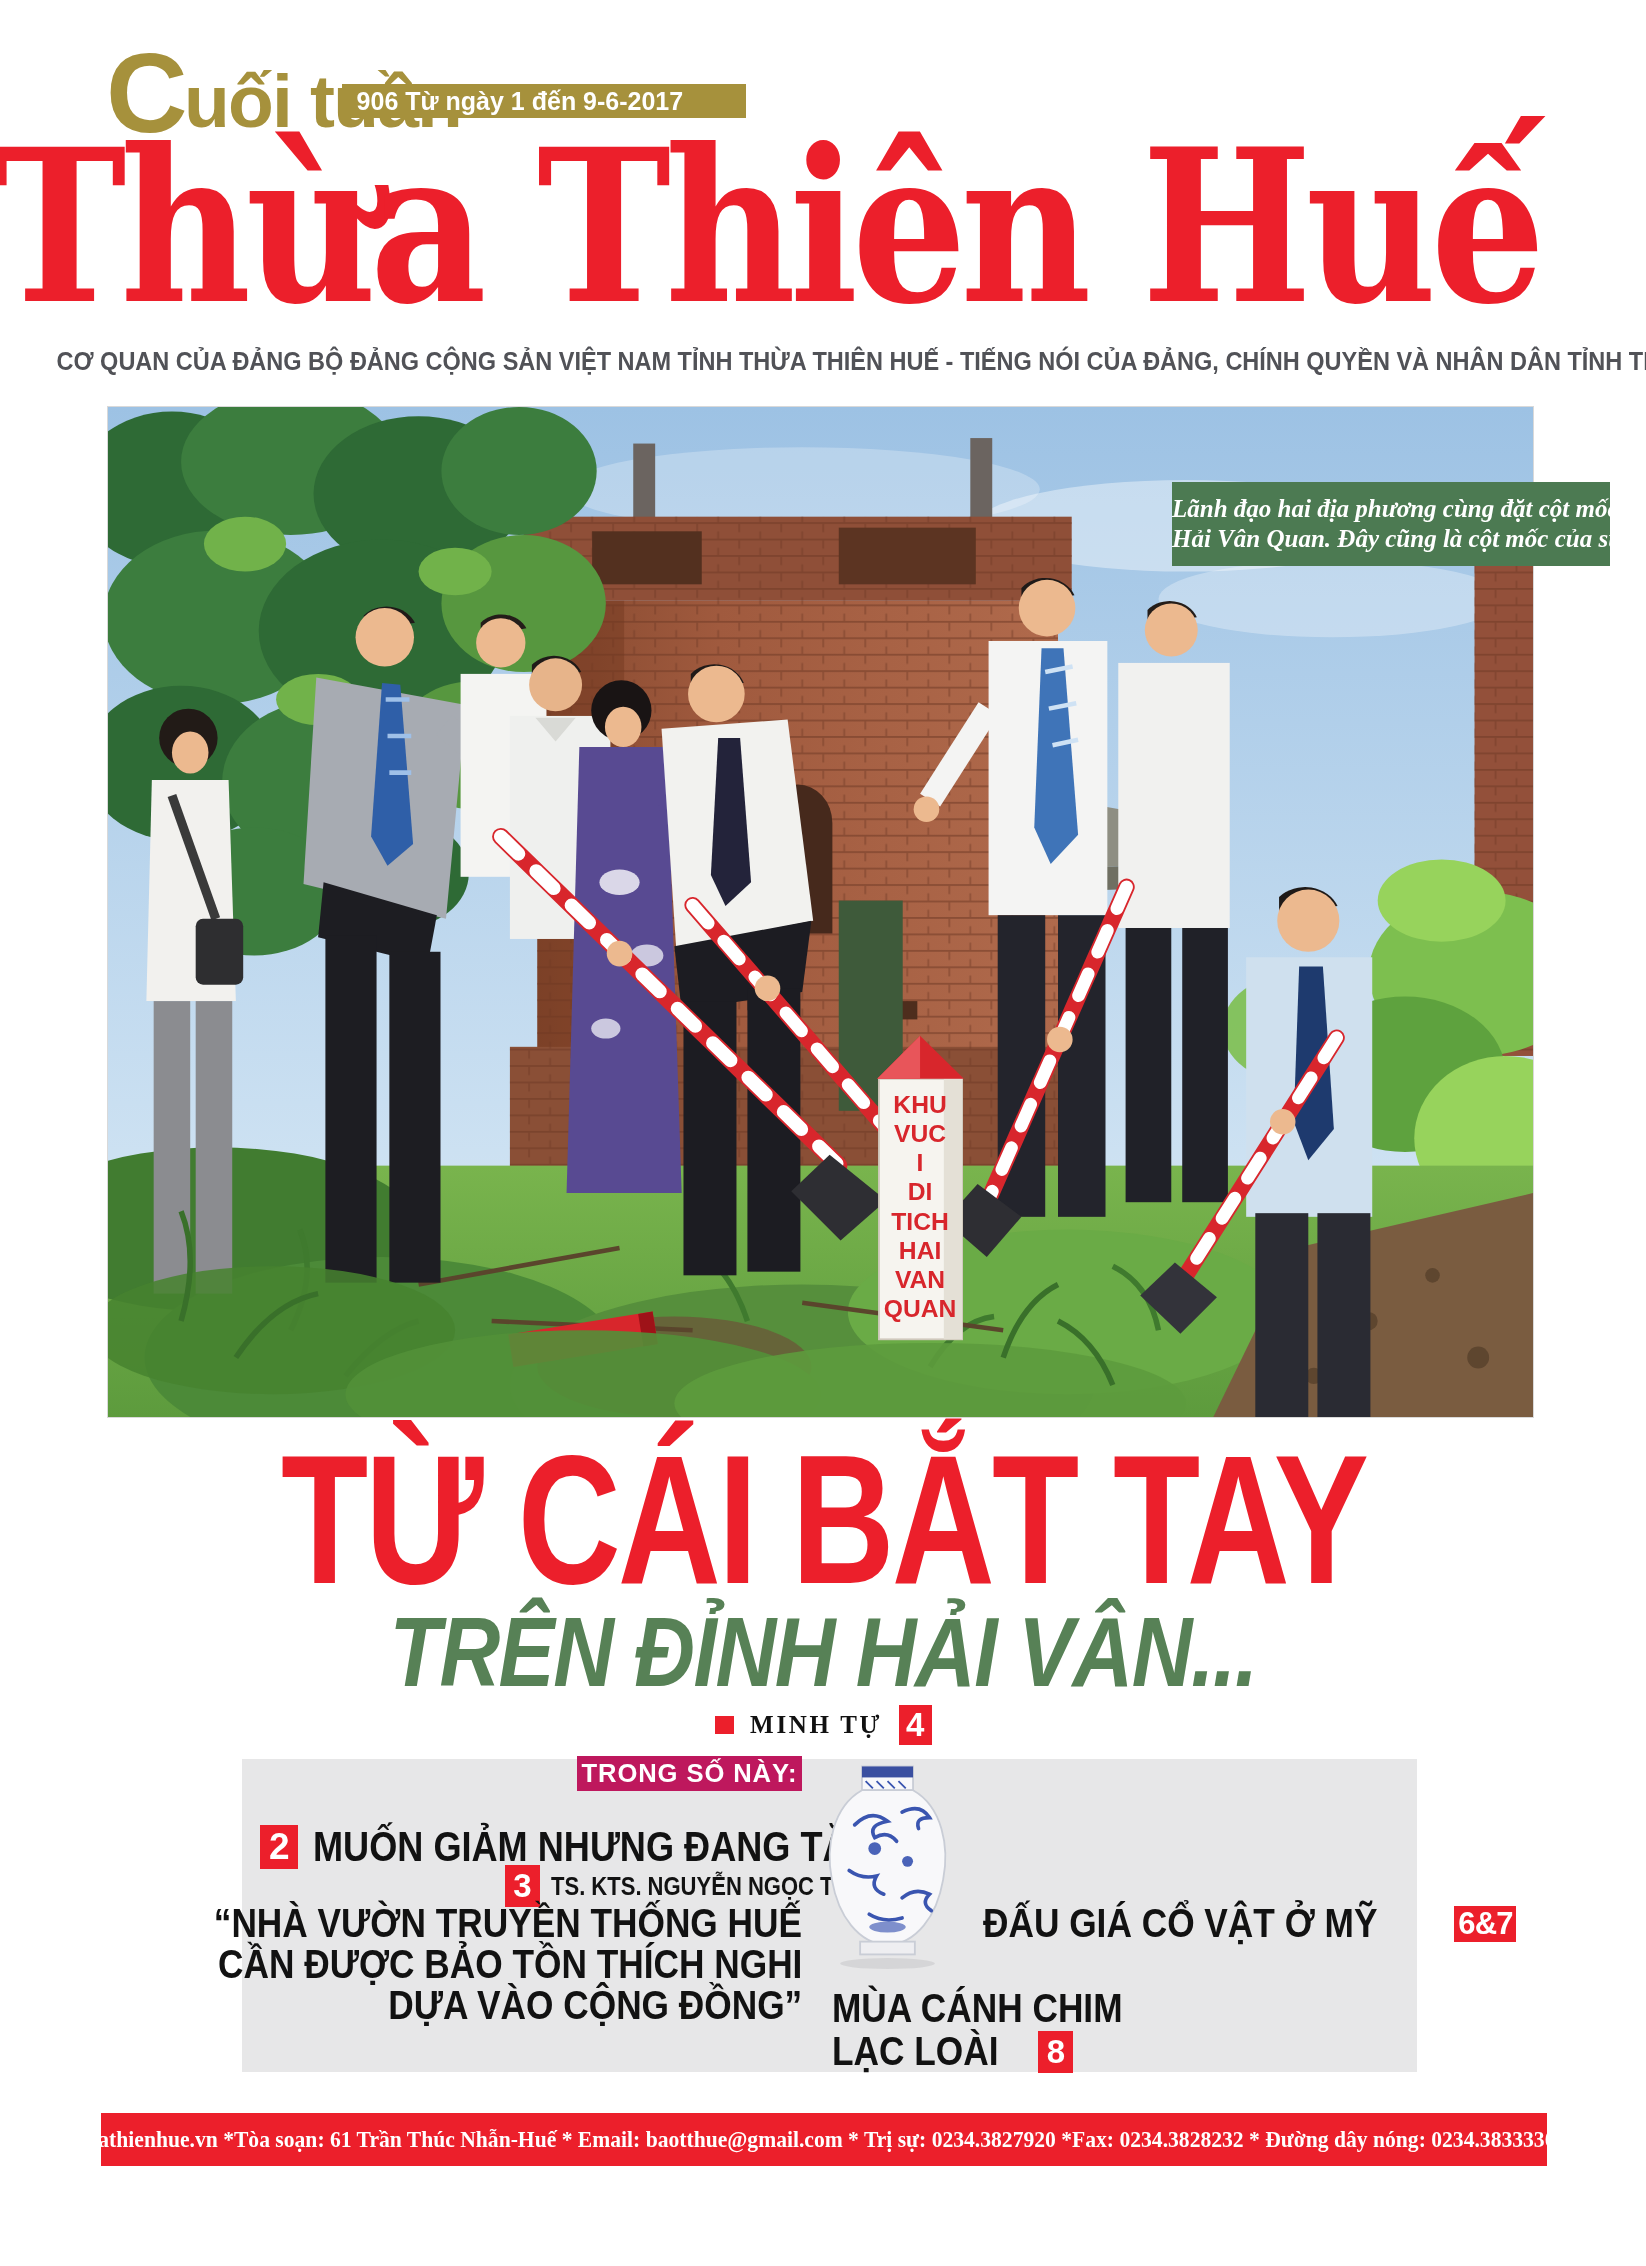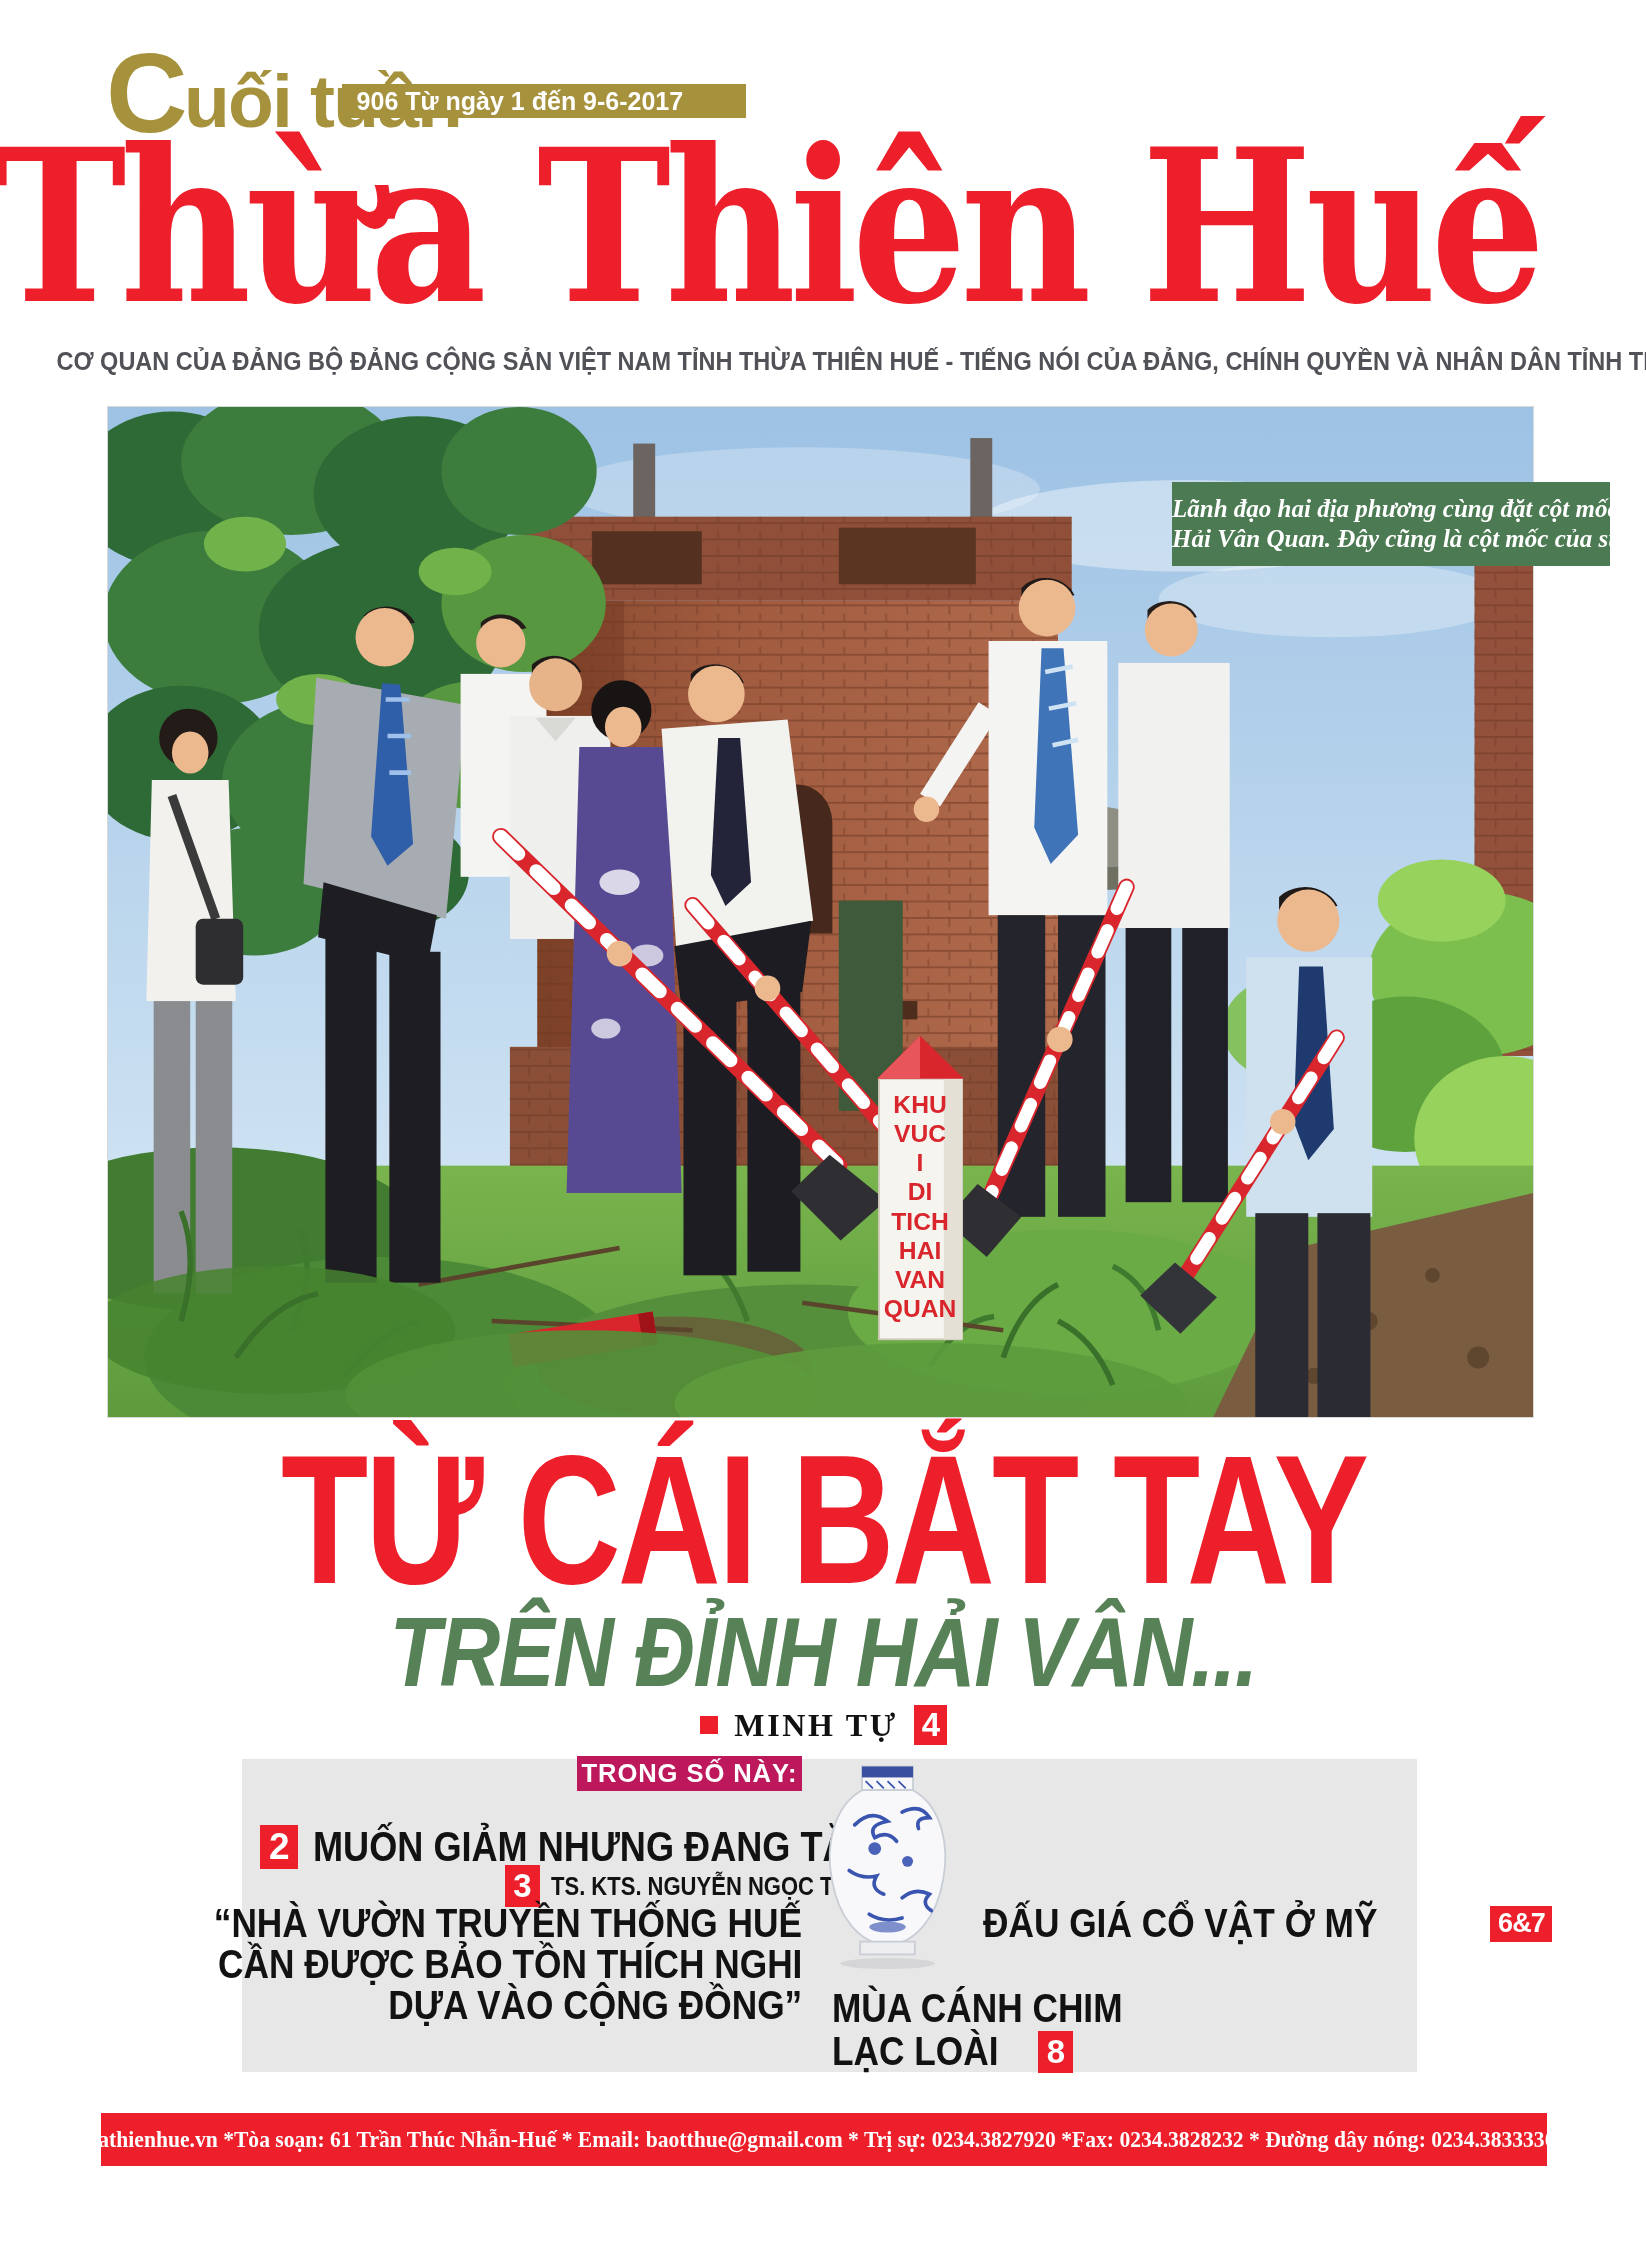--- a/index.html
+++ b/index.html
@@ -35,35 +35,35 @@
             align-items:center;justify-content:center;overflow:visible;}
   .headline span{font-size:183px;font-weight:bold;color:#EC1F2B;letter-spacing:-3.7px;
             white-space:nowrap;display:inline-block;transform:scaleX(.78);line-height:183px;}
   .subheadline{position:absolute;left:0;top:1597px;width:1647px;height:110px;display:flex;
             align-items:center;justify-content:center;font-style:italic;}
   .subheadline span{font-size:99px;font-weight:bold;color:#578156;letter-spacing:-1.8px;
             white-space:nowrap;display:inline-block;transform:scaleX(.85);line-height:110px;}
   .byline{position:absolute;left:0;top:1705px;width:1647px;display:flex;align-items:center;
           justify-content:center;gap:16.4px;}
   .byline-square{width:18.3px;height:18.3px;background:#EC1F2B;display:inline-block;}
-  .byline-name{font-family:"Liberation Serif",serif;font-weight:bold;font-size:32px;color:#111;
+  .byline-name{font-family:"Liberation Serif",serif;font-weight:bold;font-size:25px;color:#111;
           letter-spacing:2.7px;}
   .byline-page{display:inline-flex;align-items:center;justify-content:center;width:33px;height:40px;
           background:#EC1F2B;color:#fff;font-weight:bold;font-size:33px;}
 
   
   .contents-box{position:absolute;left:242px;top:1759px;width:1175px;height:313px;background:#E7E7E8;}
   .contents-label{position:absolute;left:335px;top:-2.7px;width:225px;height:35px;background:#be185d;
           color:#fff;font-weight:bold;font-size:25.6px;display:flex;align-items:center;
           justify-content:center;letter-spacing:0.9px;}
   .pgbox{display:inline-flex;align-items:center;justify-content:center;background:#EC1F2B;
           color:#fff;font-weight:bold;flex:none;}
   .pg-lg{width:38px;height:44px;font-size:37px;}
   .pg-md{width:35px;height:42px;font-size:33px;}
-  .pg-wide{width:62px;height:36px;font-size:27px;letter-spacing:-0.9px;margin-left:36px;}
+  .pg-wide{width:62px;height:36px;font-size:31px;letter-spacing:-0.9px;}
   .cond{display:inline-block;transform:scaleX(.86);transform-origin:0 50%;white-space:nowrap;}
   .cond-r{display:inline-block;transform:scaleX(.86);transform-origin:100% 50%;white-space:nowrap;}
   .item2{position:absolute;left:18.3px;top:64px;display:flex;align-items:center;gap:14.6px;}
   .item2 .t{font-size:42px;font-weight:bold;color:#121212;}
   .item3{position:absolute;left:263px;top:106px;display:flex;align-items:center;gap:11px;}
   .item3 .t{font-size:25.6px;font-weight:bold;color:#121212;}
   .quote{position:absolute;right:615px;top:144px;text-align:right;}
   .quote div{font-size:41px;font-weight:bold;color:#121212;line-height:41px;height:41px;}
   .vase{position:absolute;left:576px;top:1.8px;width:139px;height:208px;}
   .rcol1{position:absolute;left:741px;top:143px;}

